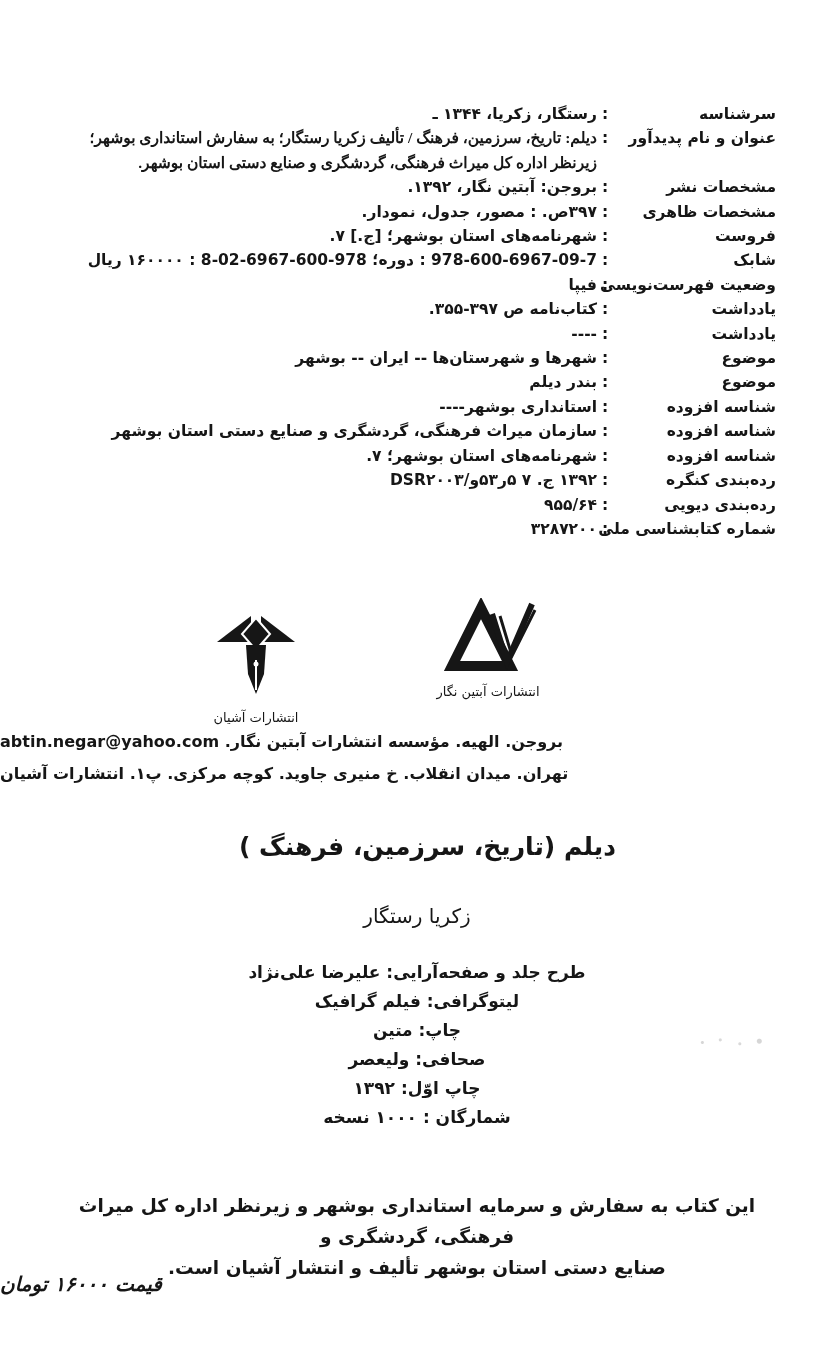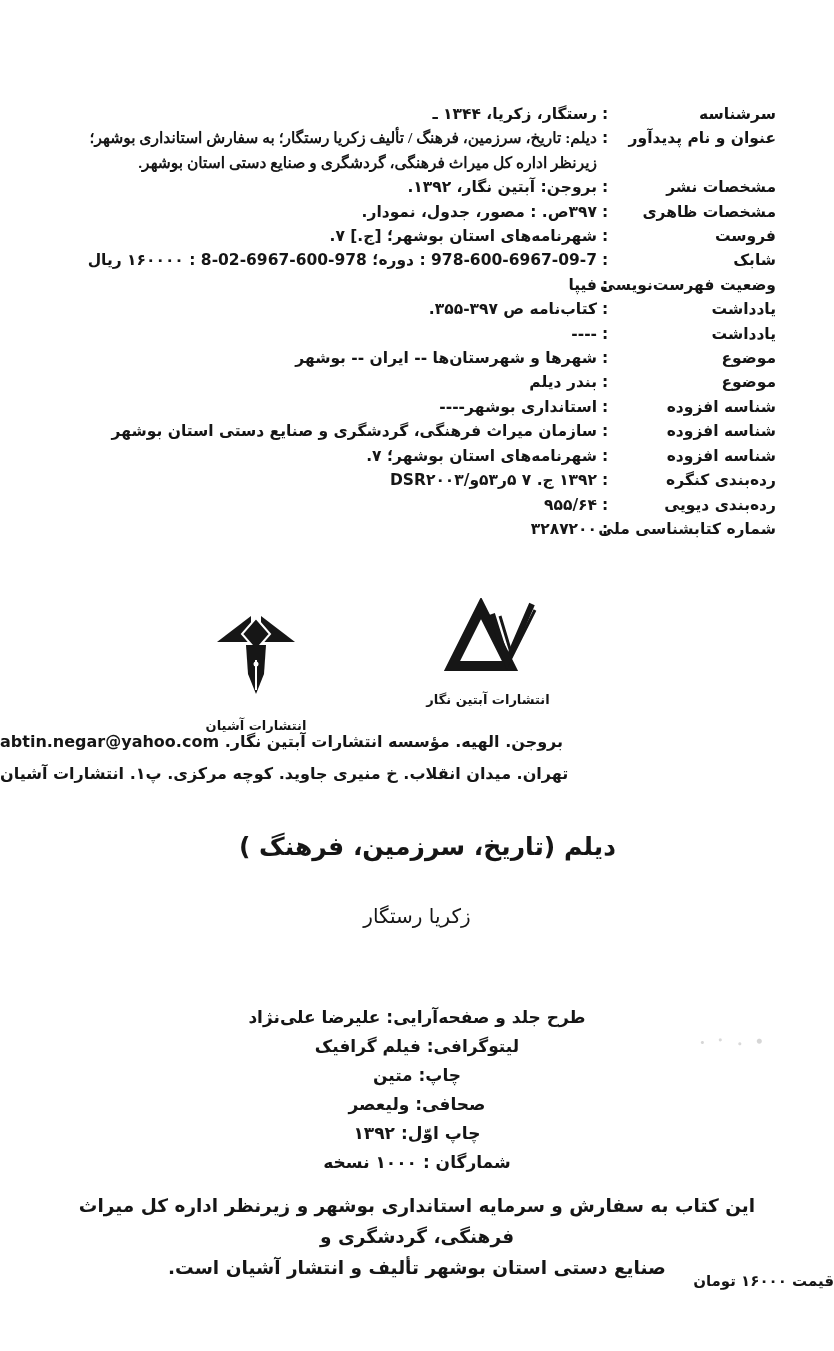--- a/index.html
+++ b/index.html
@@ -13,51 +13,51 @@
     position:absolute; top:102px; right:58px; width:714px;
     font-size:15.5px; line-height:24.4px; font-weight:bold;
   }
   .fipa .row{ display:grid; grid-template-columns:163px 16px auto; }
   .fipa .lbl{ text-align:right; white-space:nowrap; }
   .fipa .sep{ text-align:center; }
   .fipa .val{ text-align:right; }
   .fipa .val .vline{ display:block;font-family:Liberation Serif, serif; }
   
   .logo{ position:absolute; text-align:center; }
-  .logo figcaption{ font-size:13px; font-weight:bold; margin-top:20px; letter-spacing:0; }
+  .logo figcaption{ font-size:13px; font-weight:normal; margin-top:12px; letter-spacing:0; }
   .logo-abtin{ top:598px; left:420px; width:136px; }
   .logo-ashian{ top:612px; left:196px; width:120px; }
   .logo svg{ display:block; margin:0 auto; }
   
   .addresses{
     position:absolute; top:726px; left:0; width:100%;
     text-align:left; font-size:16px; font-weight:bold; line-height:32px;
   }
   
   .book-title{
     position:absolute; top:832px; left:0; width:100%;
     text-align:center; font-size:25px; font-weight:bold;padding-left:21px;
   }
   .book-author{
     position:absolute; top:904px; left:0; width:100%;
     text-align:center; font-size:20px; font-weight:normal;
   }
   
   .credits{
-    position:absolute; top:1003px; left:0; width:100%;
+    position:absolute; top:958px; left:0; width:100%;
     text-align:center; font-size:17px; font-weight:bold; line-height:29px;
   }
   
   .statement{
     position:absolute; top:1190px; left:55px; width:724px;
     text-align:center; font-size:18.5px; font-weight:bold; line-height:31px;
   }
   .price{
     position:absolute; top:1272px; left:0; width:100%;
-    text-align:right; font-size:15px; font-weight:bold;
+    text-align:left; font-size:20px; font-weight:bold;font-style:italic;
   }
   
   .smudge{
     position:absolute; top:1036px; left:693px; width:78px; height:13px;
     background:
       radial-gradient(circle at 12% 50%, rgba(90,90,90,.55) 0 1px, transparent 2px),
       radial-gradient(circle at 35% 30%, rgba(90,90,90,.5) 0 1px, transparent 2px),
       radial-gradient(circle at 60% 60%, rgba(90,90,90,.5) 0 1px, transparent 2px),
       radial-gradient(circle at 85% 40%, rgba(90,90,90,.55) 0 2px, transparent 3px);
     opacity:.45; filter:blur(.4px);

